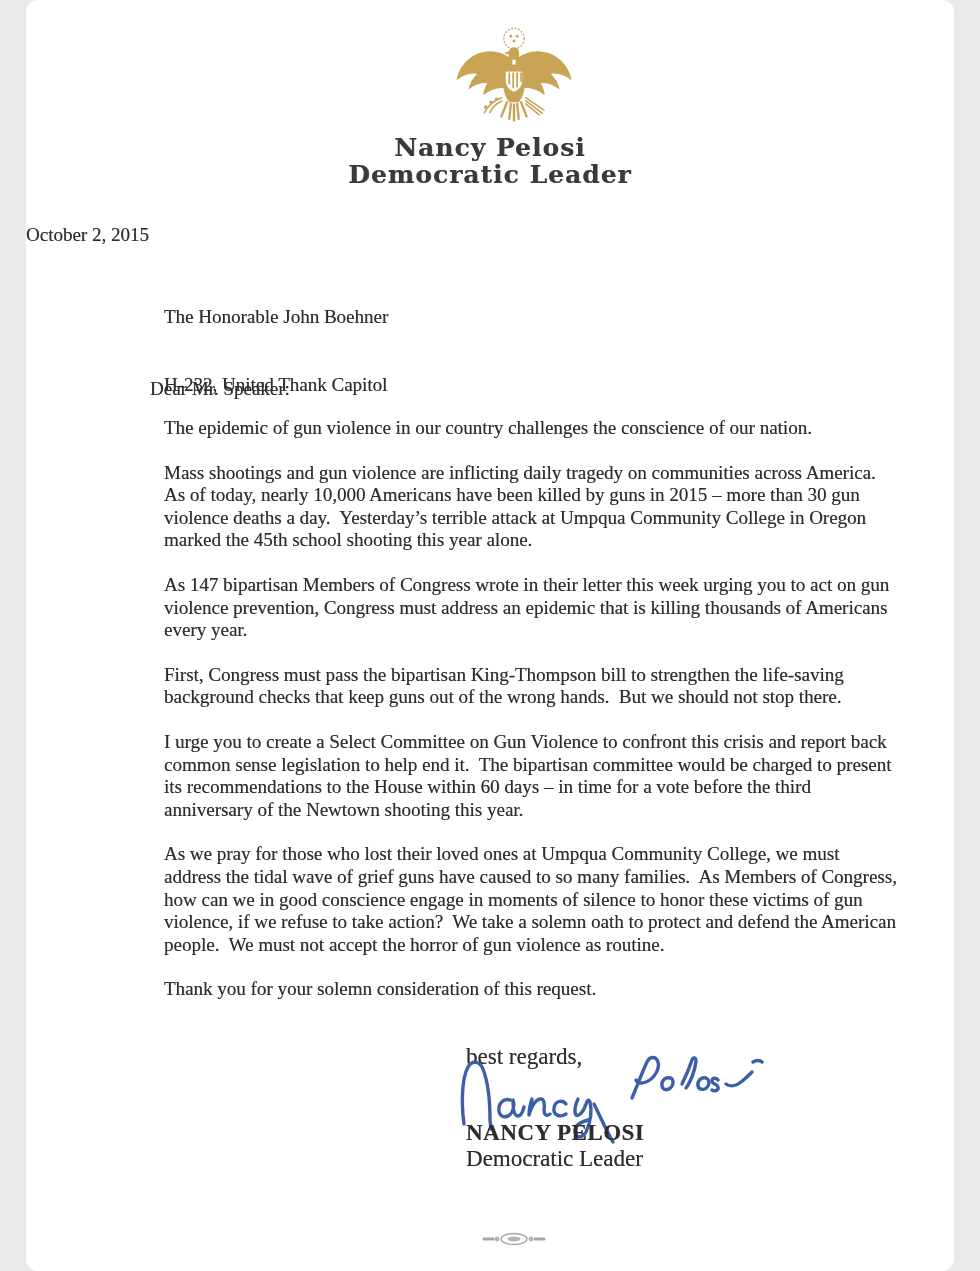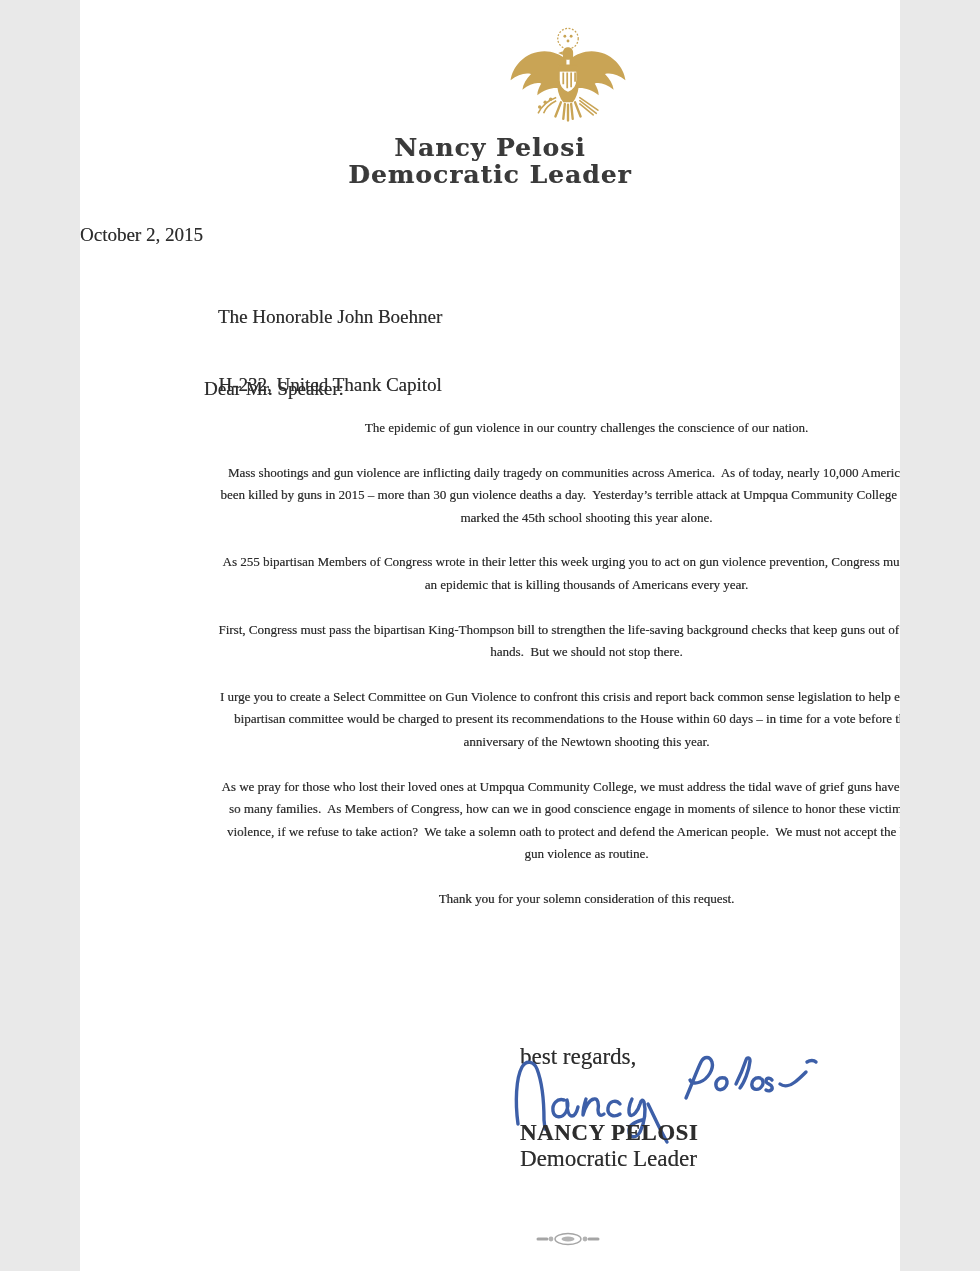--- a/index.html
+++ b/index.html
@@ -1,33 +1,33 @@
 <!DOCTYPE html>
 <html><head>
 <meta charset="utf-8">
 <style>
   * { margin: 0; padding: 0; box-sizing: border-box; }
   html, body { background: #e9e9e9; }
   body { font-family: "Liberation Serif", "DejaVu Serif", serif; }
 
   .page {
     position: relative;
-    width: 820px;
+    width: 928px;
     height: 1271px;
     margin: 0 auto;
     background: #ffffff;
     overflow: hidden;
     color: #2d2d2d;
+    border-radius: 12px;
   }
 
   .doc-text {
     font-family: "Liberation Serif", "DejaVu Serif", serif;
     color: #2d2d2d;
     text-shadow: 0.3px 0 0 rgba(45,45,45,0.55);
-    text-align: center;
   }
 
   
   .seal {
     position: absolute;
     left: 429px;
     top: 24px;
     width: 118px;
     height: 100px;
   }
@@ -75,21 +75,21 @@
   .salutation {
     position: absolute;
     left: 124px; top: 378px;
     font-size: 19px;
   }
 
   .letter-body {
     position: absolute;
     left: 138px; top: 417px;
     width: 737px;
-    font-size: 13px;
+    font-size: 19px;
     line-height: 22.6px;
   }
   .letter-body p {
     margin: 0 0 22px 0;
     white-space: pre-wrap;
   }
 
   .closing {
     position: absolute;
     left: 440px; top: 1044px;
@@ -164,21 +164,21 @@
   <div class="address doc-text">
     <div>The Honorable John Boehner</div>
     <div>H-232, United Thank Capitol</div>
   </div>
 
   <div class="salutation doc-text">Dear Mr. Speaker:</div>
 
   <div class="letter-body doc-text">
     <p>The epidemic of gun violence in our country challenges the conscience of our nation.</p>
     <p>Mass shootings and gun violence are inflicting daily tragedy on communities across America.  As of today, nearly 10,000 Americans have been killed by guns in 2015 – more than 30 gun violence deaths a day.  Yesterday’s terrible attack at Umpqua Community College in Oregon marked the 45th school shooting this year alone.</p>
-    <p>As 255 bipartisan Members of Congress wrote in their letter this week urging you to act on gun violence prevention, Congress must address an epidemic that is killing thousands of Americans every year.</p>
+    <p>As 147 bipartisan Members of Congress wrote in their letter this week urging you to act on gun violence prevention, Congress must address an epidemic that is killing thousands of Americans every year.</p>
     <p>First, Congress must pass the bipartisan King-Thompson bill to strengthen the life-saving background checks that keep guns out of the wrong hands.  But we should not stop there.</p>
     <p>I urge you to create a Select Committee on Gun Violence to confront this crisis and report back common sense legislation to help end it.  The bipartisan committee would be charged to present its recommendations to the House within 60 days – in time for a vote before the third anniversary of the Newtown shooting this year.</p>
     <p>As we pray for those who lost their loved ones at Umpqua Community College, we must address the tidal wave of grief guns have caused to so many families.  As Members of Congress, how can we in good conscience engage in moments of silence to honor these victims of gun violence, if we refuse to take action?  We take a solemn oath to protect and defend the American people.  We must not accept the horror of gun violence as routine.</p>
     <p>Thank you for your solemn consideration of this request.</p>
   </div>
 
   <div class="closing doc-text">
     <div class="valediction">best regards,</div>
 
     <svg class="signature-svg" viewBox="0 0 335 95" aria-hidden="true">

